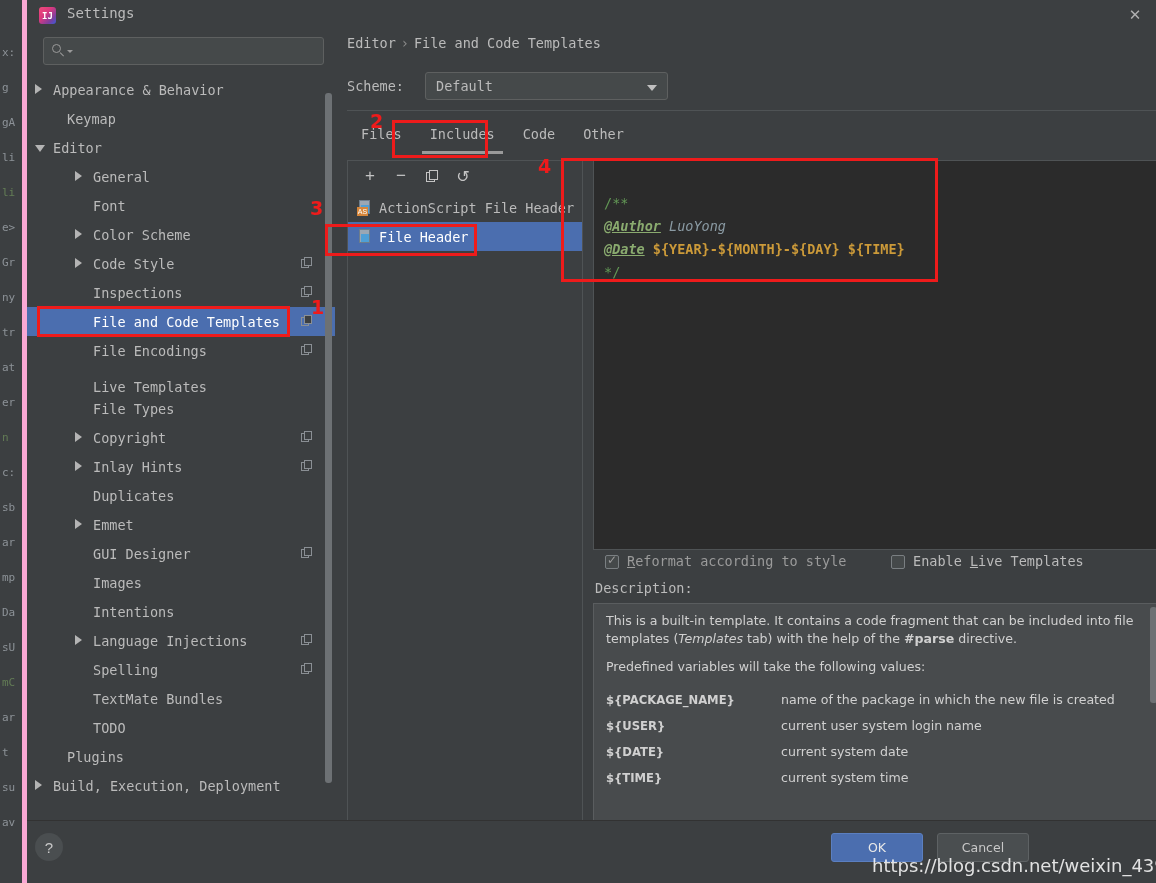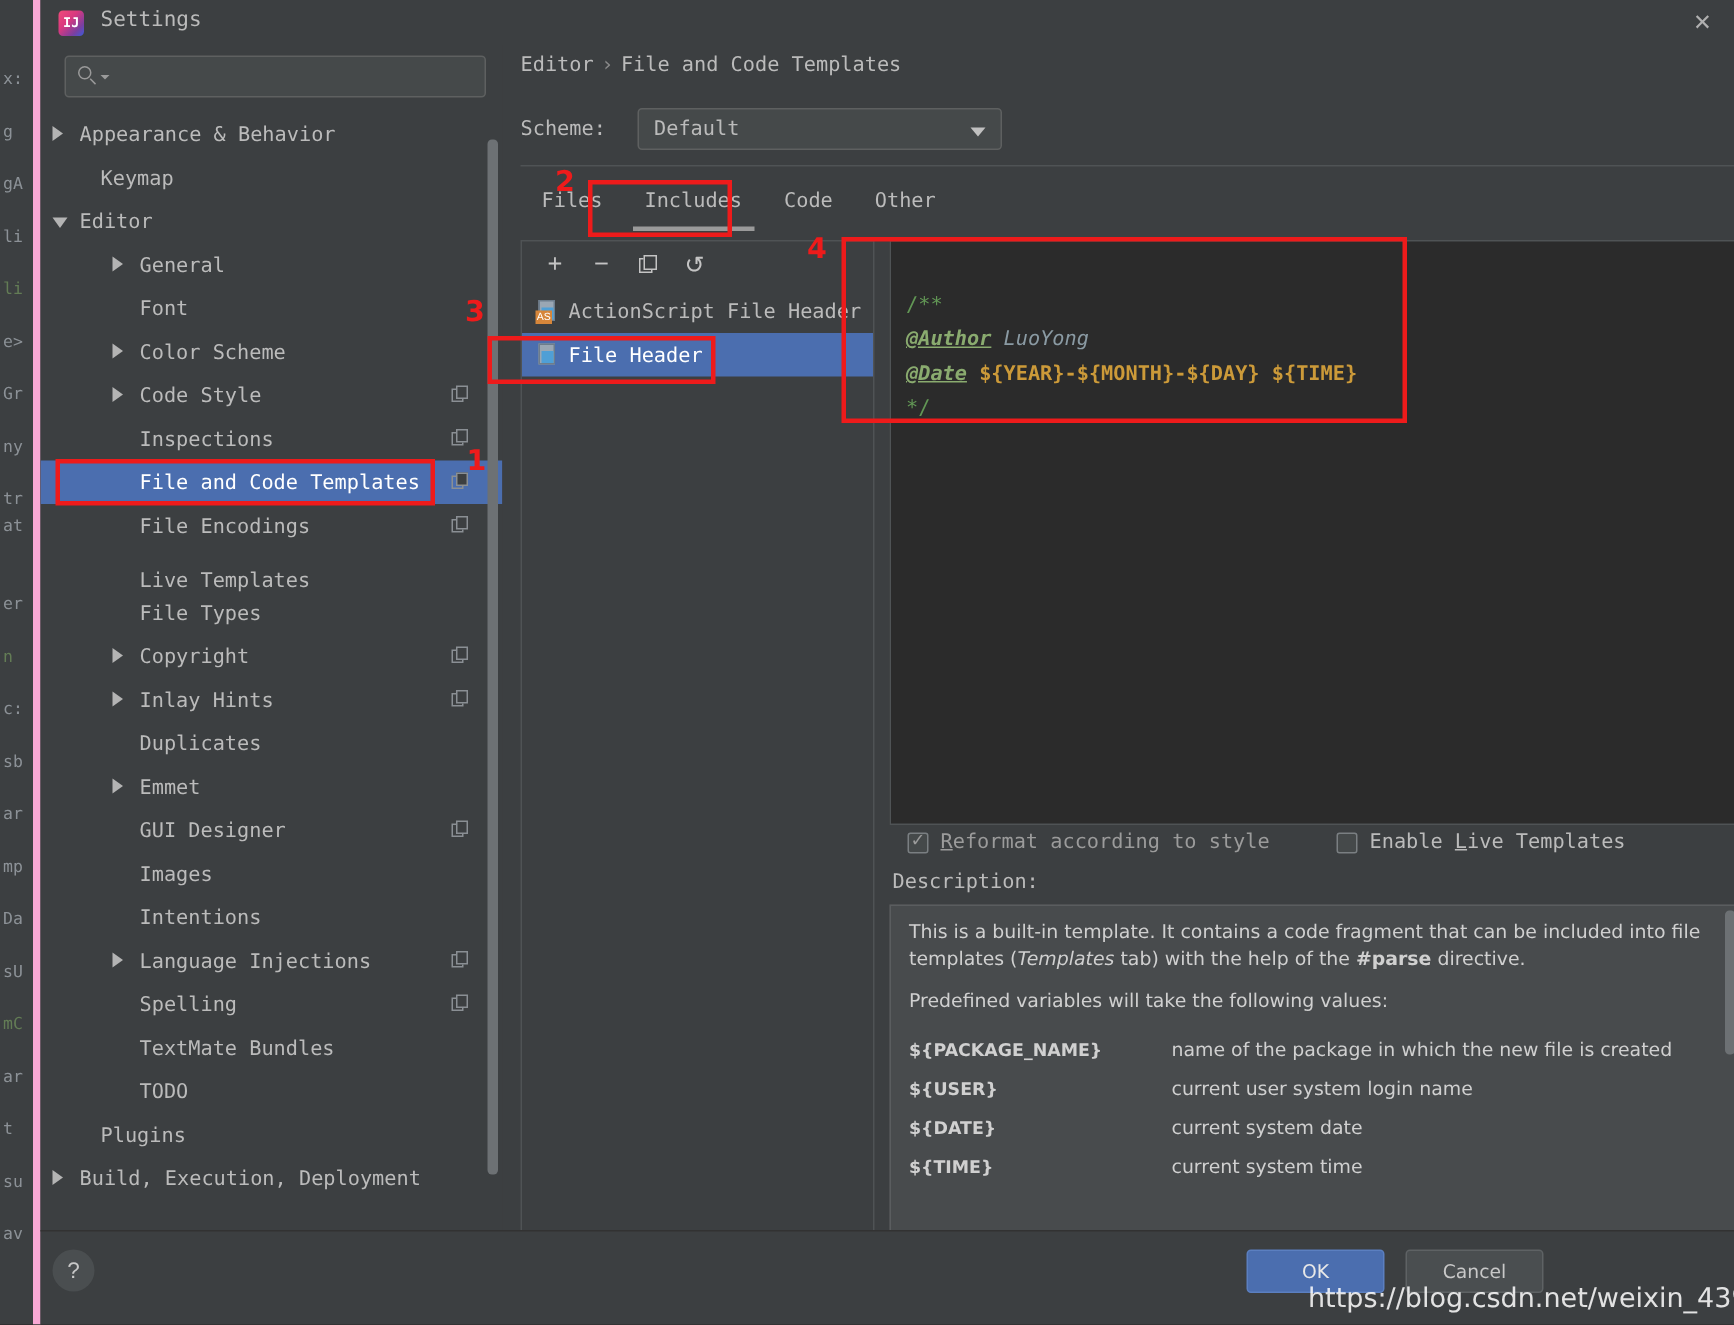--- a/index.html
+++ b/index.html
@@ -363,21 +363,21 @@
   <div class="ide-backdrop" id="ghostHost">
       <div class="ghost" style="top: 46px; left: 2px;">x:</div>
       <div class="ghost" style="top: 81px; left: 2px;">g</div>
       <div class="ghost" style="top: 116px; left: 2px;">gA</div>
       <div class="ghost" style="top: 151px; left: 2px;">li</div>
       <div class="ghost g" style="top: 186px; left: 2px;">li</div>
       <div class="ghost" style="top: 221px; left: 2px;">e&gt;</div>
       <div class="ghost" style="top: 256px; left: 2px;">Gr</div>
       <div class="ghost" style="top: 291px; left: 2px;">ny</div>
       <div class="ghost" style="top: 326px; left: 2px;">tr</div>
-      <div class="ghost" style="top: 344px; left: 2px;">at</div>
+      <div class="ghost" style="top: 361px; left: 2px;">at</div>
       <div class="ghost" style="top: 396px; left: 2px;">er</div>
       <div class="ghost g" style="top: 431px; left: 2px;">n</div>
       <div class="ghost" style="top: 466px; left: 2px;">c:</div>
       <div class="ghost" style="top: 501px; left: 2px;">sb</div>
       <div class="ghost" style="top: 536px; left: 2px;">ar</div>
       <div class="ghost" style="top: 571px; left: 2px;">mp</div>
       <div class="ghost" style="top: 606px; left: 2px;">Da</div>
       <div class="ghost" style="top: 641px; left: 2px;">sU</div>
       <div class="ghost g" style="top: 676px; left: 2px;">mC</div>
       <div class="ghost" style="top: 711px; left: 2px;">ar</div>

